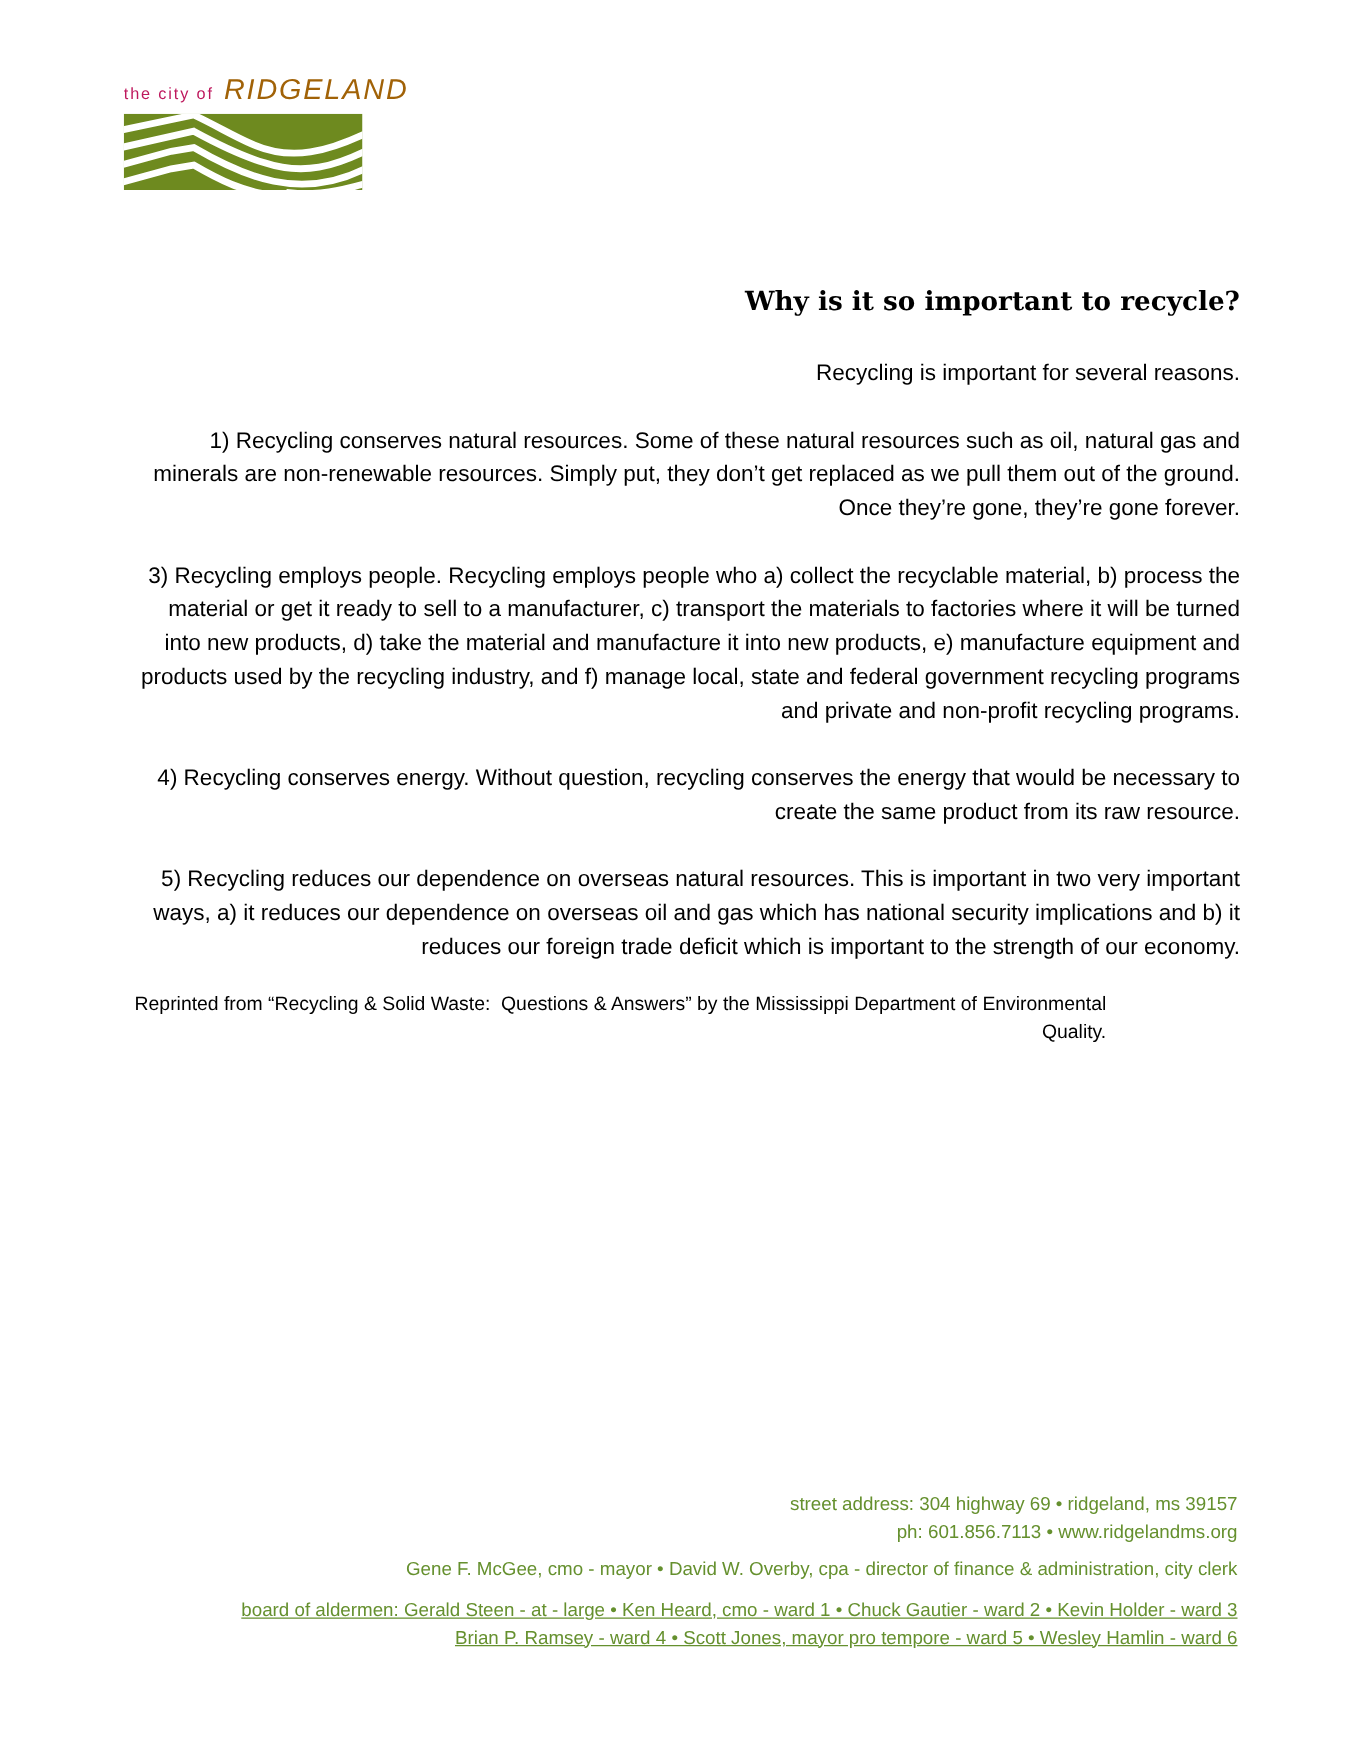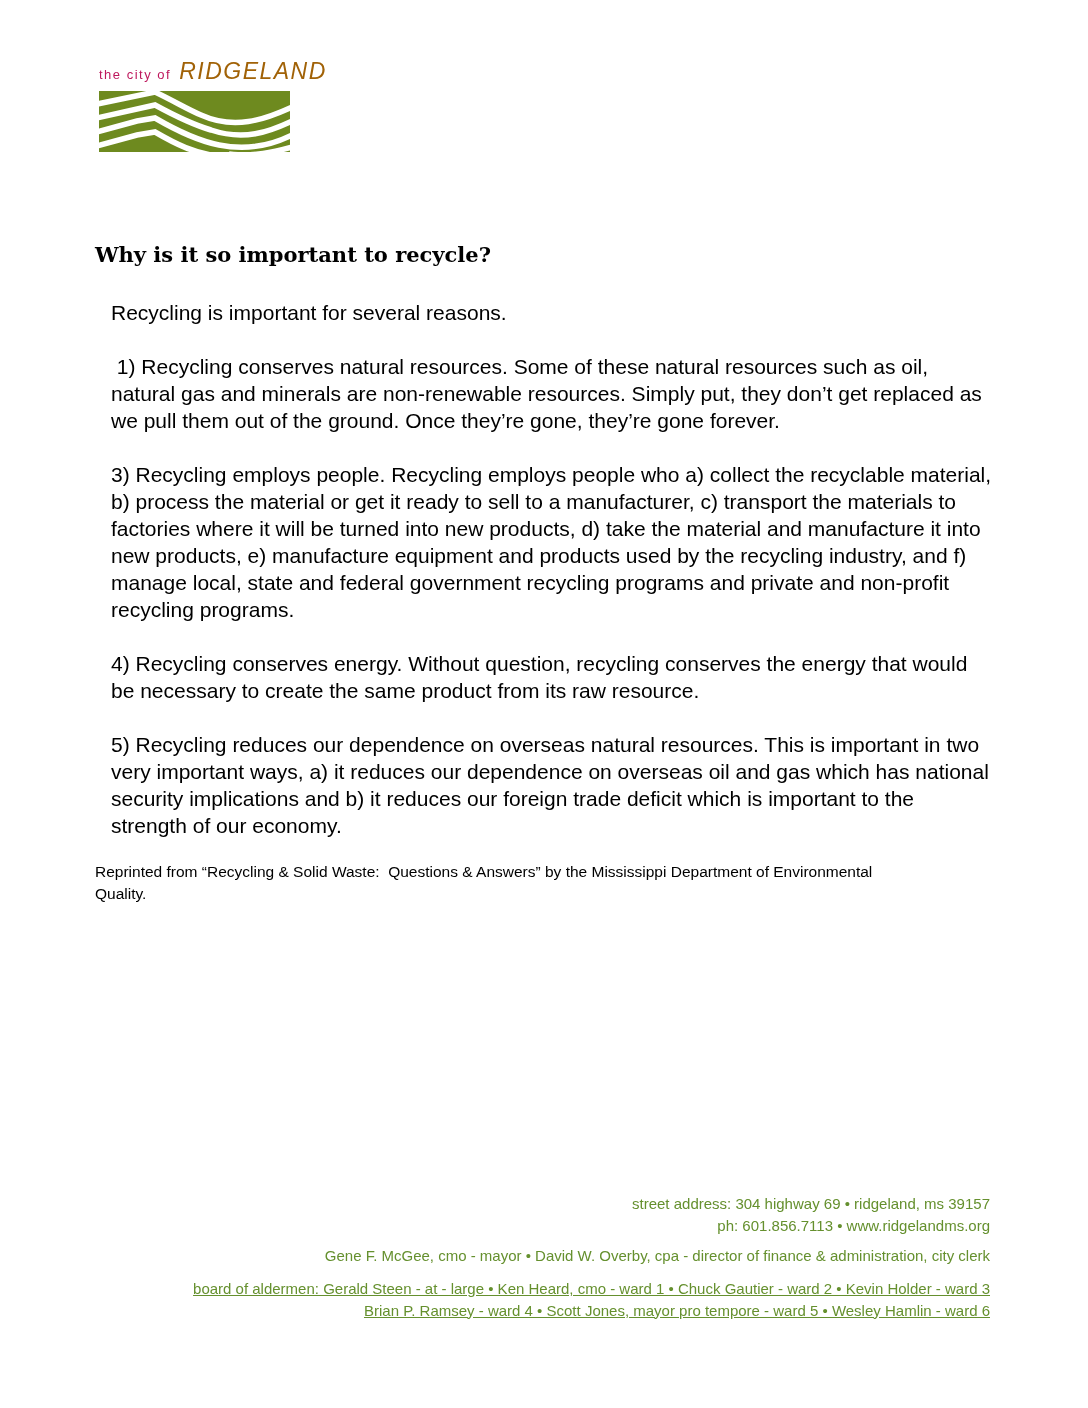--- a/index.html
+++ b/index.html
@@ -37,32 +37,33 @@
     letter-spacing: 1.5px;
     color: #a16207;
     font-style: italic;
   }
   .logo-waves { display: block; }
 
   
   .main {
     position: absolute;
     left: 95px;
-    top: 242px;
+    top: 228px;
     width: 897px;
+    text-align: right;
   }
   .title {
     font-family: "DejaVu Serif", serif;
     font-weight: bold;
     font-size: 21px;
     margin: 0 0 32px 0;
     color: #000000;
   }
   .body-text p {
-    font-size: 21px;
+    font-size: 18px;
     line-height: 27px;
     margin: 27px 0 0 16px;
     white-space: pre-wrap;
   }
   .body-text p.first { margin-top: 0; }
   .reprint {
     font-size: 15.5px;
     line-height: 22px;
     margin: 22px 0 10px 0;
     max-width: 790px;

